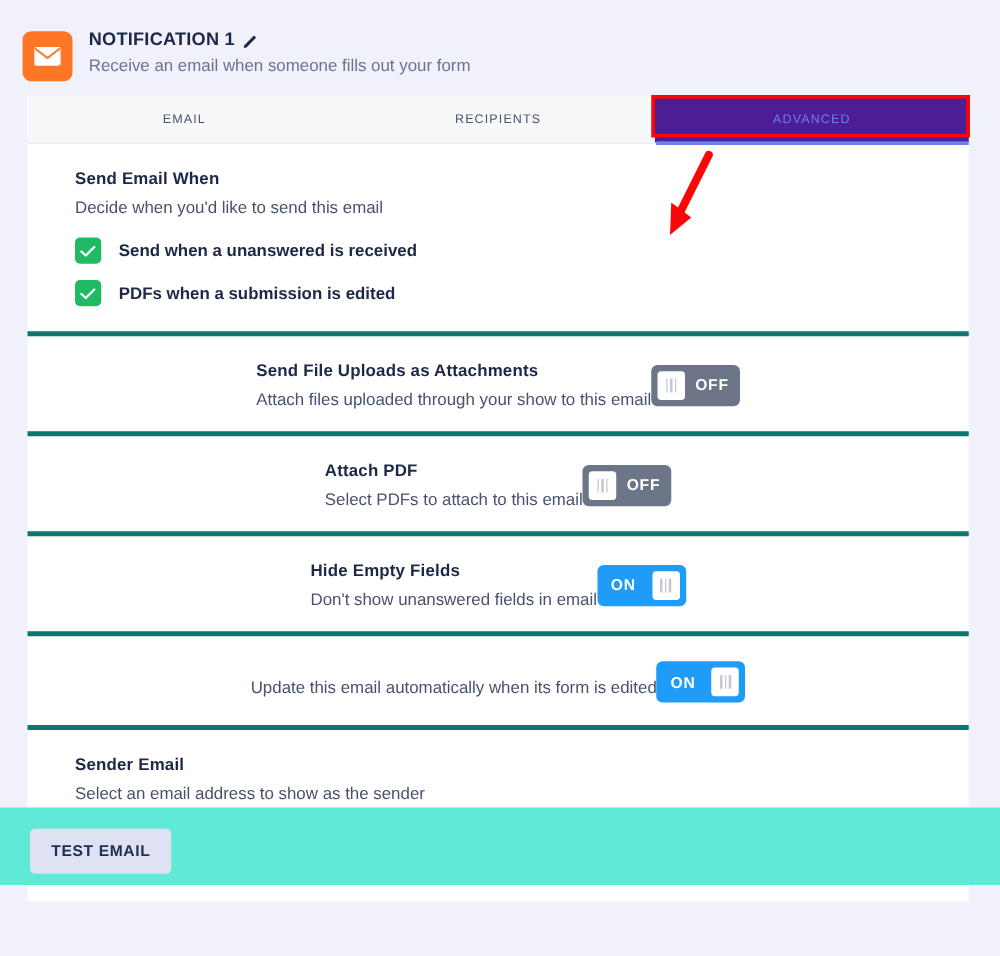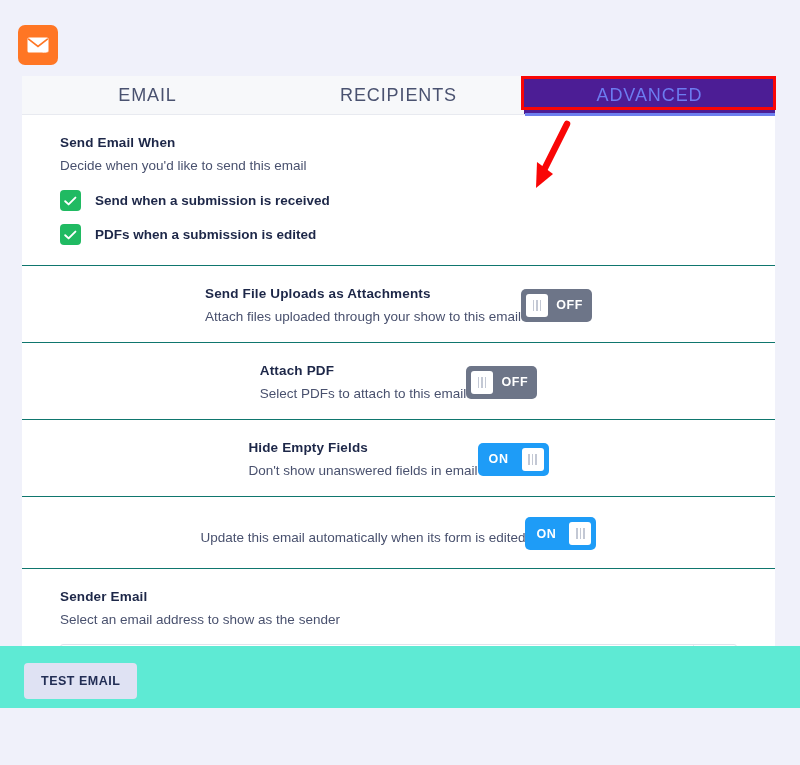--- a/index.html
+++ b/index.html
@@ -82,21 +82,21 @@
     height: 38px;
     background: #f7f8fa;
     border-bottom: 1px solid #e8eaf0;
     position: relative;
   }
   .tab {
     flex: 1 1 0;
     display: flex;
     align-items: center;
     justify-content: center;
-    font-size: 18px;
+    font-size: 10px;
     color: #4a5270;
     letter-spacing: .9px;
     cursor: pointer;
     background: #f7f8fa;
   }
   .tab.active {
     background: #4c1d95;
     color: #6c7cf0;
   }
   .tab-underline {
@@ -104,21 +104,21 @@
     left: 503px;
     bottom: -2px;
     width: 250px;
     height: 3px;
     background: #6d7ff0;
   }
 
   
   .section {
     padding: 20px 38px 18px 38px;
-    border-bottom: 1px solid #0f766e;
+    border-bottom: 4px solid #0f766e;
     position: relative;
   }
   .section:last-of-type { border-bottom: none; }
   .section-row {
     display: flex;
     align-items: center;
     justify-content: center;
   }
   .sec-title {
     font-size: 13.5px;
@@ -287,20 +287,31 @@
 <div class="header">
   <div class="header-inner">
     <div class="app-icon">
       <svg width="22" height="18" viewBox="0 0 22 18">
         <path d="M2 1.5h18a1.5 1.5 0 0 1 1.5 1.5v12a1.5 1.5 0 0 1-1.5 1.5H2A1.5 1.5 0 0 1 .5 15V3A1.5 1.5 0 0 1 2 1.5z" fill="#ffffff"></path>
         <path d="M1.6 3.2 L11 10.4 L20.4 3.2" stroke="#ff7624" stroke-width="1.7" fill="none" stroke-linecap="round"></path>
         <path d="M16.6 11.2 l4.4 5.2 h-4.4 z" fill="#ff7624"></path>
         <circle cx="17.6" cy="13.4" r="3.2" fill="#ffffff"></circle>
       </svg>
     </div>
+    <div class="header-text">
+      <div class="title-row">
+        <span class="title">NOTIFICATION 1</span>
+        <span class="pencil-icon">
+          <svg width="13" height="13" viewBox="0 0 13 13">
+            <path d="M1.5 10.2 L9.2 2.4 l1.7 1.7 L3.2 11.9 L1 12.4 z" fill="#1d2748"></path>
+          </svg>
+        </span>
+      </div>
+      <div class="subtitle">Receive an email when someone fills out your form</div>
+    </div>
   </div>
 </div>
 
 <div class="card">
 
   <div class="tabs">
     <div class="tab">EMAIL</div>
     <div class="tab">RECIPIENTS</div>
     <div class="tab active">ADVANCED</div>
     <div class="tab-underline"></div>
@@ -310,21 +321,21 @@
     <div class="sec-title">Send Email When</div>
     <div class="sec-desc">Decide when you'd like to send this email</div>
     <div class="check-list">
 
       <div class="check-item">
         <span class="checkbox">
           <svg width="13" height="10" viewBox="0 0 13 10">
             <path d="M1.2 5.2 L4.6 8.4 L11.4 1.6" stroke="#ffffff" stroke-width="1.9" fill="none" stroke-linecap="round" stroke-linejoin="round"></path>
           </svg>
         </span>
-        <span class="check-label">Send when a submission is received</span>
+        <span class="check-label">Send when a unanswered is received</span>
       </div>
 
       <div class="check-item">
         <span class="checkbox">
           <svg width="13" height="10" viewBox="0 0 13 10">
             <path d="M1.2 5.2 L4.6 8.4 L11.4 1.6" stroke="#ffffff" stroke-width="1.9" fill="none" stroke-linecap="round" stroke-linejoin="round"></path>
           </svg>
         </span>
         <span class="check-label">PDFs when a submission is edited</span>
       </div>

